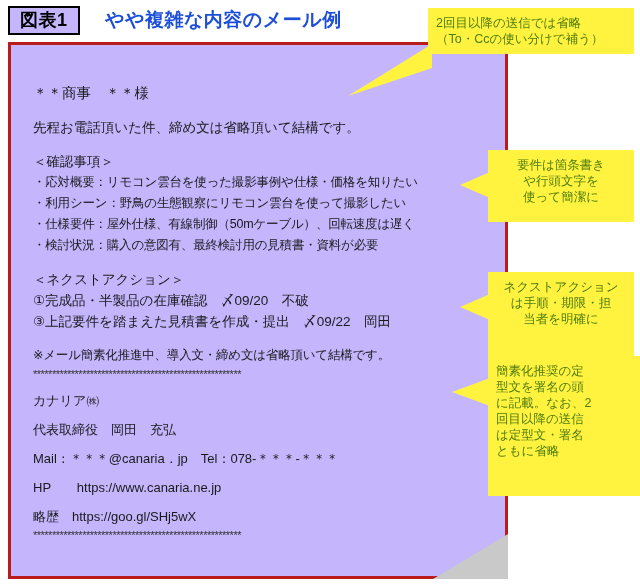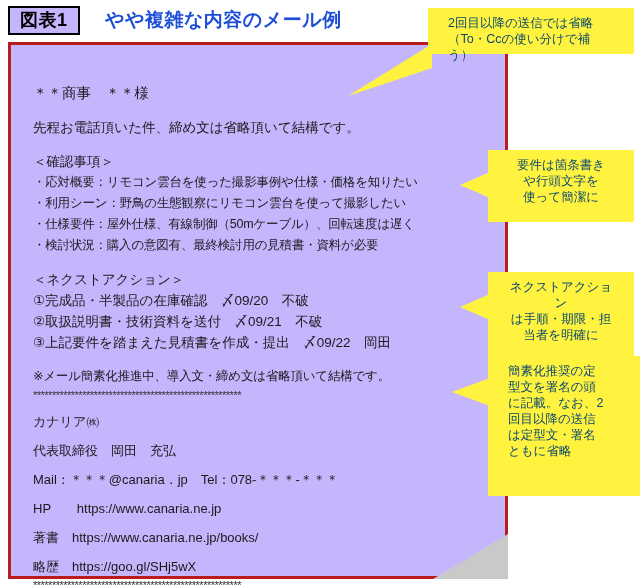--- a/index.html
+++ b/index.html
@@ -94,24 +94,24 @@
     line-height: 16px;
     color: #333;
   }
   .line.addr { font-size: 13px; margin-top: 8px; }
   .line.big { font-size: 14.5px; }
 
   
   .callout {
     position: absolute;
     background: #fff33f;
-    color: #0c4a6e;
+    color: #4d7c0f;
     font-size: 12.5px;
     line-height: 1.28;
-    padding: 7px 20px;
+    padding: 7px 8px;
     box-sizing: border-box;
     text-align: left;
     font-weight: 500;
   }
   .callout .ctext { display: block; white-space: pre-line; }
 
   
   .ptr {
     position: absolute;
     width: 0;
@@ -193,30 +193,28 @@
     <div class="line">先程お電話頂いた件、締め文は省略頂いて結構です。</div>
     <div class="line blank"></div>
     <div class="line">＜確認事項＞</div>
     <div class="line small">・応対概要：リモコン雲台を使った撮影事例や仕様・価格を知りたい</div>
     <div class="line small">・利用シーン：野鳥の生態観察にリモコン雲台を使って撮影したい</div>
     <div class="line small">・仕様要件：屋外仕様、有線制御（50mケーブル）、回転速度は遅く</div>
     <div class="line small">・検討状況：購入の意図有、最終検討用の見積書・資料が必要</div>
     <div class="line blank"></div>
     <div class="line">＜ネクストアクション＞</div>
     <div class="line">①完成品・半製品の在庫確認　〆09/20　不破</div>
-    <div class="line">②取扱説明書・技術資料を送付　〆09/21　不破</div>
     <div class="line">③上記要件を踏まえた見積書を作成・提出　〆09/22　岡田</div>
     <div class="line blank"></div>
     <div class="line small">※メール簡素化推進中、導入文・締め文は省略頂いて結構です。</div>
     <div class="line stars">*******************************************************</div>
     <div class="line addr">カナリア㈱</div>
     <div class="line addr">代表取締役　岡田　充弘</div>
     <div class="line addr">Mail：＊＊＊@canaria．jp　Tel：078-＊＊＊-＊＊＊</div>
     <div class="line addr">HP　　https://www.canaria.ne.jp</div>
-    <div class="line addr">著書　https://www.canaria.ne.jp/books/</div>
     <div class="line addr">略歴　https://goo.gl/SHj5wX</div>
     <div class="line stars">*******************************************************</div>
   </div>
 </div>
 
 <div id="fold-outer"></div>
 
 <svg id="ptr-1" viewBox="0 0 84 52" width="84" height="52">
   <polygon points="84,0 84,24 0,52" fill="#fff33f"></polygon>
 </svg>

